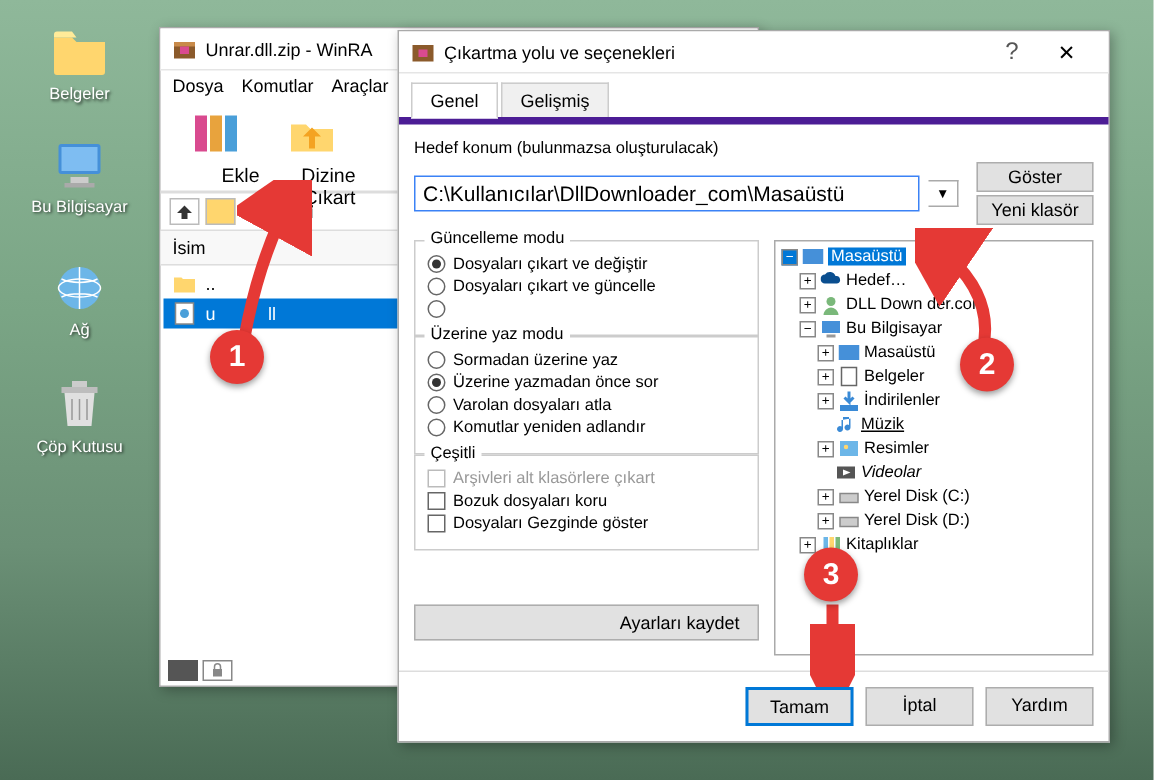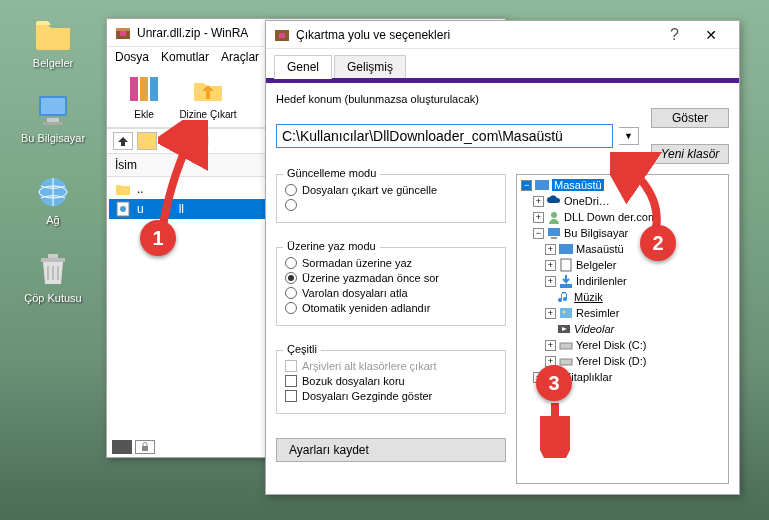--- a/index.html
+++ b/index.html
@@ -14,38 +14,38 @@
 .window { position: absolute; background: white; border: 1px solid #aaa; box-shadow: 2px 2px 8px rgba(0,0,0,0.3); }
 .titlebar { height: 28px; display: flex; align-items: center; padding: 0 8px; background: white; border-bottom: 1px solid #e5e5e5; position: relative; }
 .titlebar .icon { width: 16px; height: 16px; margin-right: 6px; }
 .titlebar .title { flex: 1; font-size: 12px; }
 .win-btn { width: 40px; height: 28px; display: flex; align-items: center; justify-content: center; font-size: 14px; }
 
 
 #winrar-window { left: 106px; top: 18px; width: 400px; height: 440px; }
 .menubar { padding: 3px 8px; font-size: 12px; display: flex; gap: 12px; }
 .toolbar { padding: 4px 8px; display: flex; gap: 6px; border-bottom: 1px solid #ddd; }
-.tool-btn { width: 58px; height: 52px; text-align: center; font-size: 10px; }
+.tool-btn { width: 58px; height: 52px; text-align: right; font-size: 13px; }
 .tool-btn .tool-icon { width: 36px; height: 36px; margin: 0 auto 2px; }
 .pathbar { display: flex; align-items: center; padding: 3px 6px; border-top: 1px solid #ddd; border-bottom: 1px solid #ddd; gap: 4px; }
 .pathbar .nav-icon { width: 20px; height: 18px; border: 1px solid #bbb; display: inline-flex; align-items: center; justify-content: center; }
 .list-header { background: #f8f8f8; border-bottom: 1px solid #ddd; padding: 4px 8px; font-size: 12px; }
 .file-list { padding: 2px; }
 .file-row { display: flex; align-items: center; padding: 2px 6px; }
 .file-row.selected { background: #0078d7; color: white; }
 .file-row .icon { width: 16px; height: 16px; margin-right: 6px; }
 
 
 #extract-dialog { left: 265px; top: 20px; width: 475px; height: 475px; }
 .dialog-body { padding: 0; display: flex; flex-direction: column; height: calc(100% - 28px); }
 .tabs { display: flex; border-bottom: 5px solid #4c1d95; padding: 6px 8px 0; }
 .tab { padding: 4px 12px; border: 1px solid #ccc; border-bottom: none; background: #f0f0f0; margin-right: 2px; font-size: 12px; }
 .tab.active { background: white; border-bottom: 1px solid white; margin-bottom: -1px; }
 .dialog-content { display: flex; gap: 10px; padding: 10px; flex: 1; }
-.left-pane { width: 230px; display: flex; flex-direction: column; gap: 24px; }
+.left-pane { width: 230px; display: flex; flex-direction: column; gap: 0; }
 .right-pane { flex: 1; display: flex; flex-direction: column; }
 .fieldset { border: 1px solid #ccc; padding: 6px 8px 8px; position: relative; }
 .fieldset-title { position: absolute; top: -8px; left: 6px; background: white; padding: 0 4px; font-size: 11px; }
 .radio-item, .check-item { display: flex; align-items: center; gap: 5px; margin: 3px 0; font-size: 11px; }
 .radio { width: 12px; height: 12px; border: 1px solid #666; border-radius: 50%; display: inline-flex; align-items: center; justify-content: center; }
 .radio.checked::after { content: ''; width: 6px; height: 6px; background: #333; border-radius: 50%; }
 .checkbox { width: 12px; height: 12px; border: 1px solid #666; display: inline-block; }
 .path-input { width: 100%; border: 1px solid #3b82f6; padding: 3px 5px; font-size: 14px; }
 .btn { border: 1px solid #adadad; background: #e1e1e1; padding: 4px 12px; font-size: 12px; min-width: 72px; text-align: center; }
 .btn.primary { border: 2px solid #0078d7; }
@@ -181,31 +181,35 @@
   <div class="dialog-body">
     <div class="tabs">
       <div class="tab active">Genel</div>
       <div class="tab">Gelişmiş</div>
     </div>
     <div style="padding:10px 10px 0;">
       <div style="font-size:11px;margin-bottom:3px;">Hedef konum (bulunmazsa oluşturulacak)</div>
       <div class="path-row">
         <input class="path-input" style="flex: 1 1 0%;" value="C:\Kullanıcılar\DllDownloader_com\Masaüstü">
         <span style="border:1px solid #aaa;border-left:none;padding:3px 5px;font-size:9px;">▼</span>
-        <div style="display:flex;flex-direction:column;gap:16px;margin-left:6px;">
+        <div style="display:flex;flex-direction:column;gap:2px;margin-left:6px;">
           <div class="btn" style="min-width:78px;padding:2px 8px;">Göster</div>
-          <div class="btn" style="min-width:78px;padding:2px 8px;font-style:italic;">Yeni klasör</div>
+          <div class="btn" style="min-width:78px;padding:2px 8px;">Yeni klasör</div>
         </div>
       </div>
     </div>
     <div class="dialog-content">
       <div class="left-pane">
         <div class="fieldset">
           <div class="fieldset-title">Güncelleme modu</div>
           <div class="radio-item">
+              <span class="radio checked"></span>
+              <span>Dosyaları çıkart ve değiştir</span>
+            </div>
+          <div class="radio-item">
               <span class="radio"></span>
               <span>Dosyaları çıkart ve güncelle</span>
             </div>
           <div class="radio-item">
               <span class="radio"></span>
             </div>
         </div>
         <div class="fieldset">
           <div class="fieldset-title">Üzerine yaz modu</div>
           <div class="radio-item">
@@ -215,55 +219,55 @@
           <div class="radio-item">
               <span class="radio checked"></span>
               <span>Üzerine yazmadan önce sor</span>
             </div>
           <div class="radio-item">
               <span class="radio"></span>
               <span>Varolan dosyaları atla</span>
             </div>
           <div class="radio-item">
               <span class="radio"></span>
-              <span>Otomatik yeniden adlandır</span>
+              <span>Komutlar yeniden adlandır</span>
             </div>
         </div>
         <div class="fieldset">
           <div class="fieldset-title">Çeşitli</div>
           <div class="check-item" style="color:#999;">
               <span class="checkbox" style="border-color:#bbb;"></span>
               <span>Arşivleri alt klasörlere çıkart</span>
             </div>
           <div class="check-item">
               <span class="checkbox"></span>
               <span>Bozuk dosyaları koru</span>
             </div>
           <div class="check-item">
               <span class="checkbox"></span>
               <span>Dosyaları Gezginde göster</span>
             </div>
         </div>
-        <div class="btn" style="text-align:left;">Ayarları kaydet</div>
+        <div class="btn" style="text-align:right;margin-top:36px;">Ayarları kaydet</div>
       </div>
       <div class="right-pane">
         <div class="tree-view">
           <div class="tree-item selected" style="margin-left:0;">
               <span class="tree-exp">−</span>
               <svg class="tree-icon">
                 <rect width="14" height="10" y="2" fill="#4590d9"></rect>
               </svg>
               <span>Masaüstü</span>
             </div>
           <div class="tree-item" style="margin-left:12px;">
               <span class="tree-exp">+</span>
               <svg class="tree-icon">
                 <path d="M3 9a3 3 0 010-6 4 4 0 017 1 2.5 2.5 0 011 5z" fill="#0a4e8f"></path>
               </svg>
-              <span>OneDri…</span>
+              <span>Hedef…</span>
             </div>
           <div class="tree-item" style="margin-left:12px;">
               <span class="tree-exp">+</span>
               <svg class="tree-icon">
                 <circle cx="7" cy="5" r="3" fill="#7ab87a"></circle>
                 <path d="M2 14c0-3 3-5 5-5s5 2 5 5z" fill="#7ab87a"></path>
               </svg>
               <span>DLL Down       der.com</span>
             </div>
           <div class="tree-item" style="margin-left:12px;">
@@ -334,20 +338,25 @@
               <span class="tree-exp">+</span>
               <svg class="tree-icon">
                 <rect x="2" y="2" width="3" height="10" fill="#6cb6e8"></rect>
                 <rect x="6" y="2" width="3" height="10" fill="#ffd66e"></rect>
                 <rect x="10" y="2" width="3" height="10" fill="#7ab87a"></rect>
               </svg>
               <span>Kitaplıklar</span>
             </div>
         </div>
       </div>
+    </div>
+    <div class="dialog-footer">
+      <div class="btn primary">Tamam</div>
+      <div class="btn">İptal</div>
+      <div class="btn">Yardım</div>
     </div>
   </div>
 </div>
 
 <div class="arrow" style="left:158px; top:120px;">
   <svg width="50" height="110">
       <defs>
         <marker id="ah1" markerWidth="8" markerHeight="8" refX="4" refY="4" orient="auto">
           <path d="M0 0L8 4L0 8z" fill="#e53935"></path>
         </marker>

